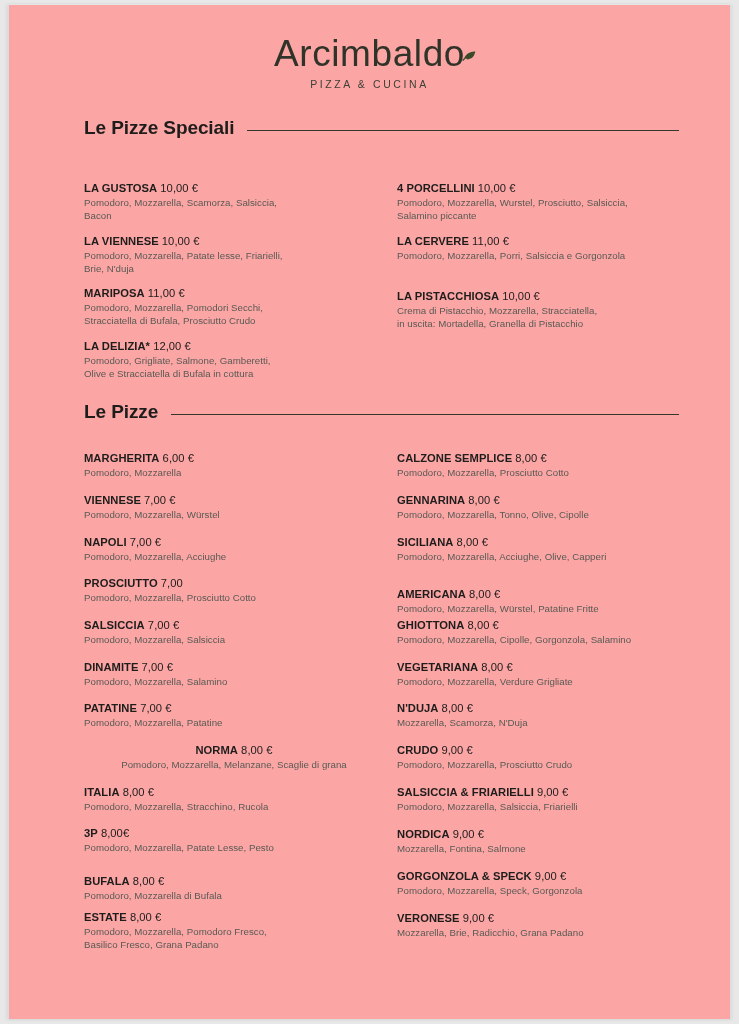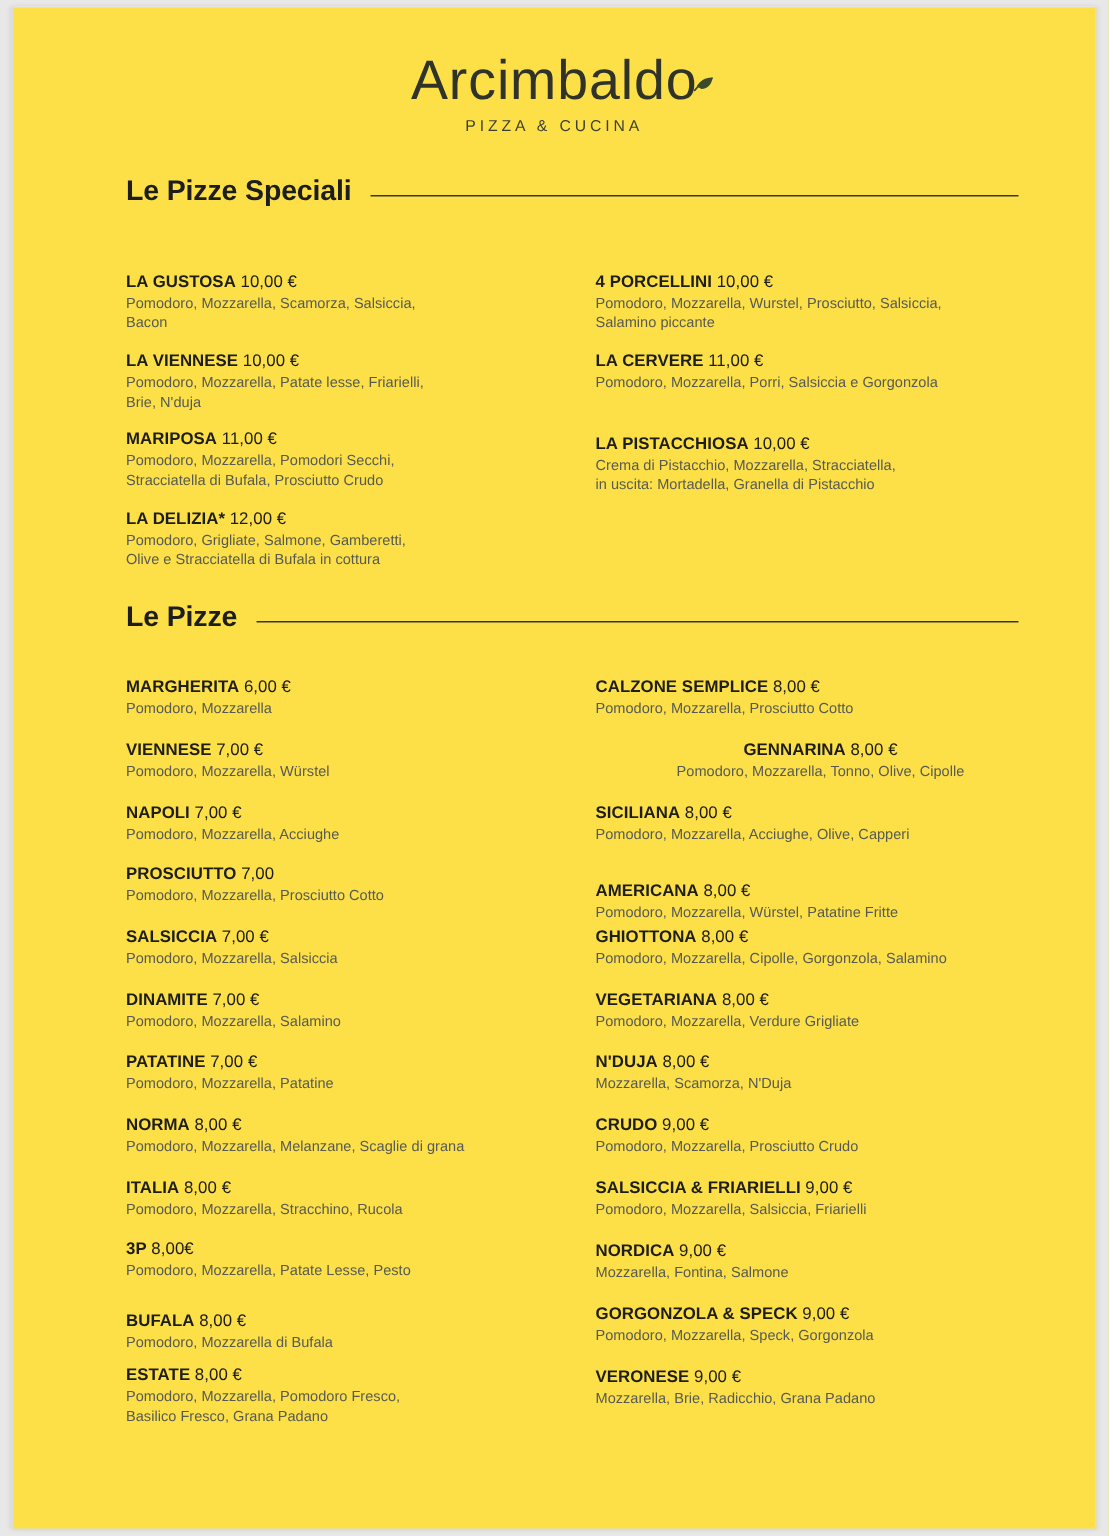--- a/index.html
+++ b/index.html
@@ -12,21 +12,21 @@
     height: 1024px;
     overflow: hidden;
     font-family: "Liberation Sans", sans-serif;
   }
   .page {
     position: absolute;
     left: 8px;
     top: 4px;
     width: 723px;
     height: 1016px;
-    background: #fde047;
+    background: #fca5a5;
     border: 1px solid #dcdcdc;
     border-top-color: #e4e4e4;
     box-sizing: border-box;
     box-shadow: -2px 0 3px rgba(0,0,0,0.06), 2px 0 3px rgba(0,0,0,0.04);
     overflow: hidden;
   }
 
   
   .logo-block {
     position: absolute;
@@ -242,21 +242,21 @@
             <div class="item-desc">
               <div>Pomodoro, Mozzarella, Salamino</div>
             </div>
           </div>
           <div class="item" style="top: 278px;">
             <div class="item-title"><span class="nm">PATATINE</span> <span class="pr">7,00 €</span></div>
             <div class="item-desc">
               <div>Pomodoro, Mozzarella, Patatine</div>
             </div>
           </div>
-          <div class="item" style="top: 320px;">
+          <div class="item" style="top: 320px; text-align: center;">
             <div class="item-title"><span class="nm">NORMA</span> <span class="pr">8,00 €</span></div>
             <div class="item-desc">
               <div>Pomodoro, Mozzarella, Melanzane, Scaglie di grana</div>
             </div>
           </div>
           <div class="item" style="top: 362px;">
             <div class="item-title"><span class="nm">ITALIA</span> <span class="pr">8,00 €</span></div>
             <div class="item-desc">
               <div>Pomodoro, Mozzarella, Stracchino, Rucola</div>
             </div>
@@ -281,21 +281,21 @@
             </div>
           </div>
         </div>
       <div class="col col-right" id="col-1-right">
           <div class="item" style="top: 28px;">
             <div class="item-title"><span class="nm">CALZONE SEMPLICE</span> <span class="pr">8,00 €</span></div>
             <div class="item-desc">
               <div>Pomodoro, Mozzarella, Prosciutto Cotto</div>
             </div>
           </div>
-          <div class="item" style="top: 70px; text-align: center;">
+          <div class="item" style="top: 70px;">
             <div class="item-title"><span class="nm">GENNARINA</span> <span class="pr">8,00 €</span></div>
             <div class="item-desc">
               <div>Pomodoro, Mozzarella, Tonno, Olive, Cipolle</div>
             </div>
           </div>
           <div class="item" style="top: 112px;">
             <div class="item-title"><span class="nm">SICILIANA</span> <span class="pr">8,00 €</span></div>
             <div class="item-desc">
               <div>Pomodoro, Mozzarella, Acciughe, Olive, Capperi</div>
             </div>

